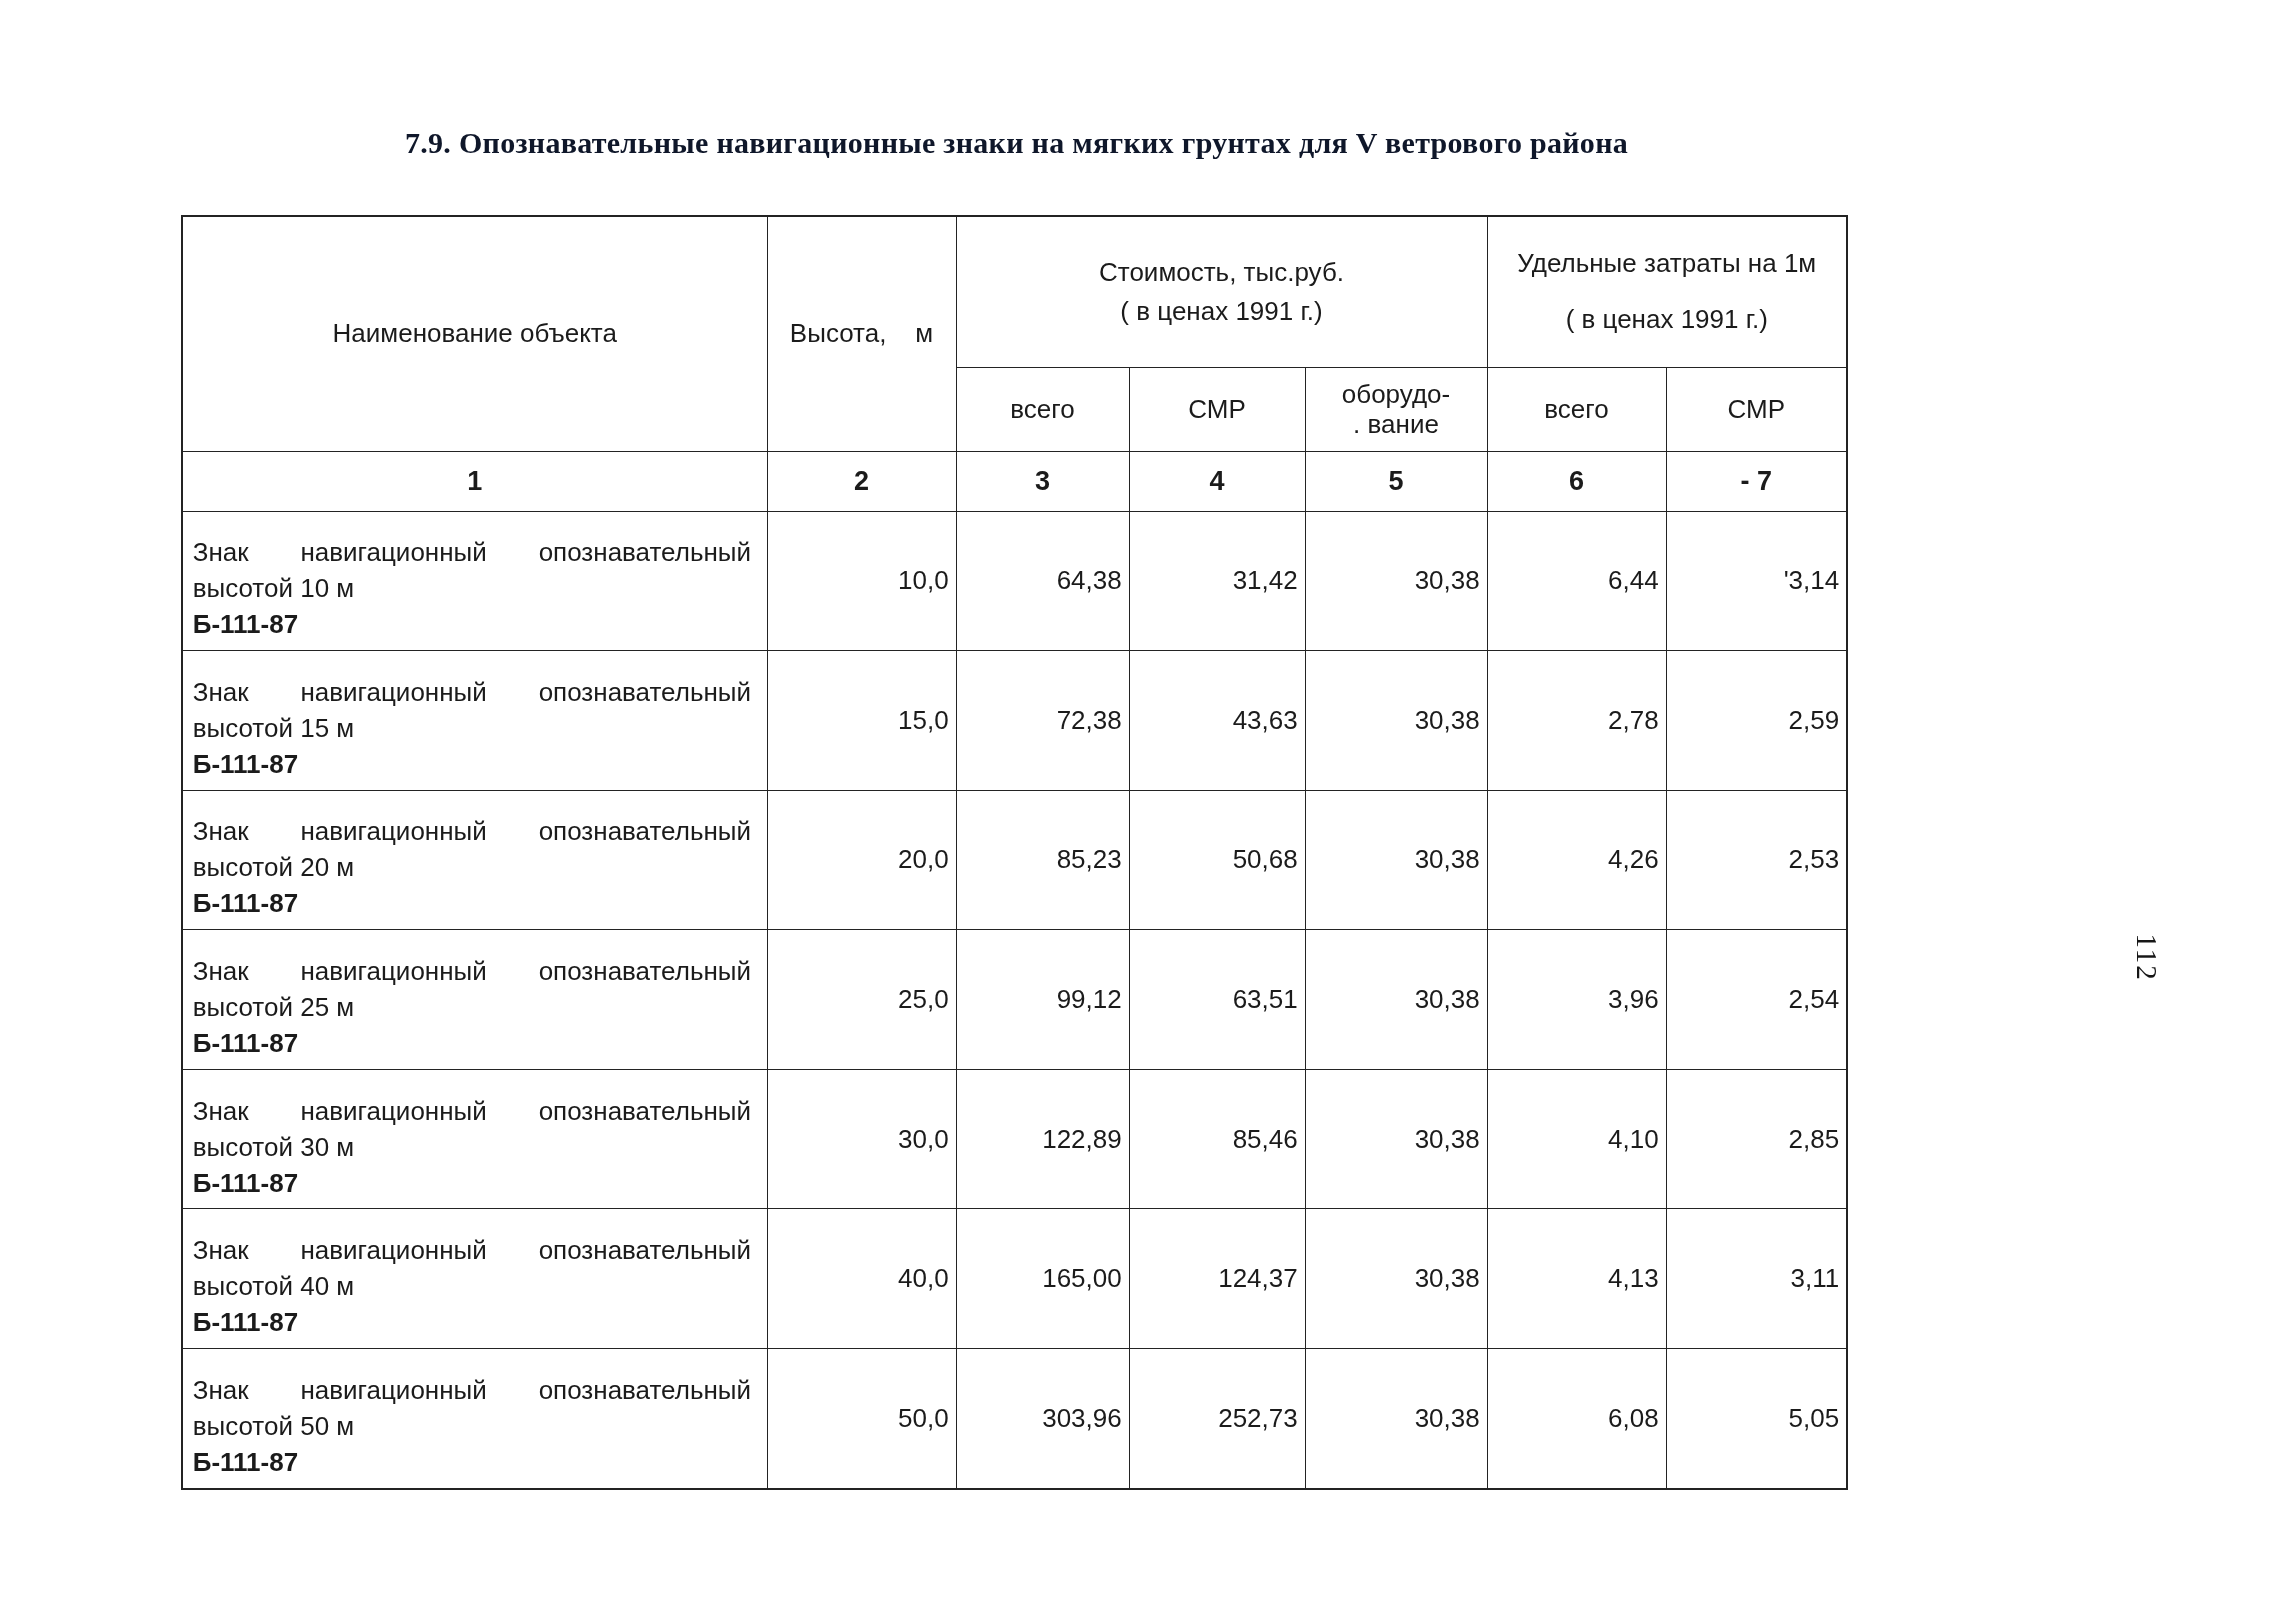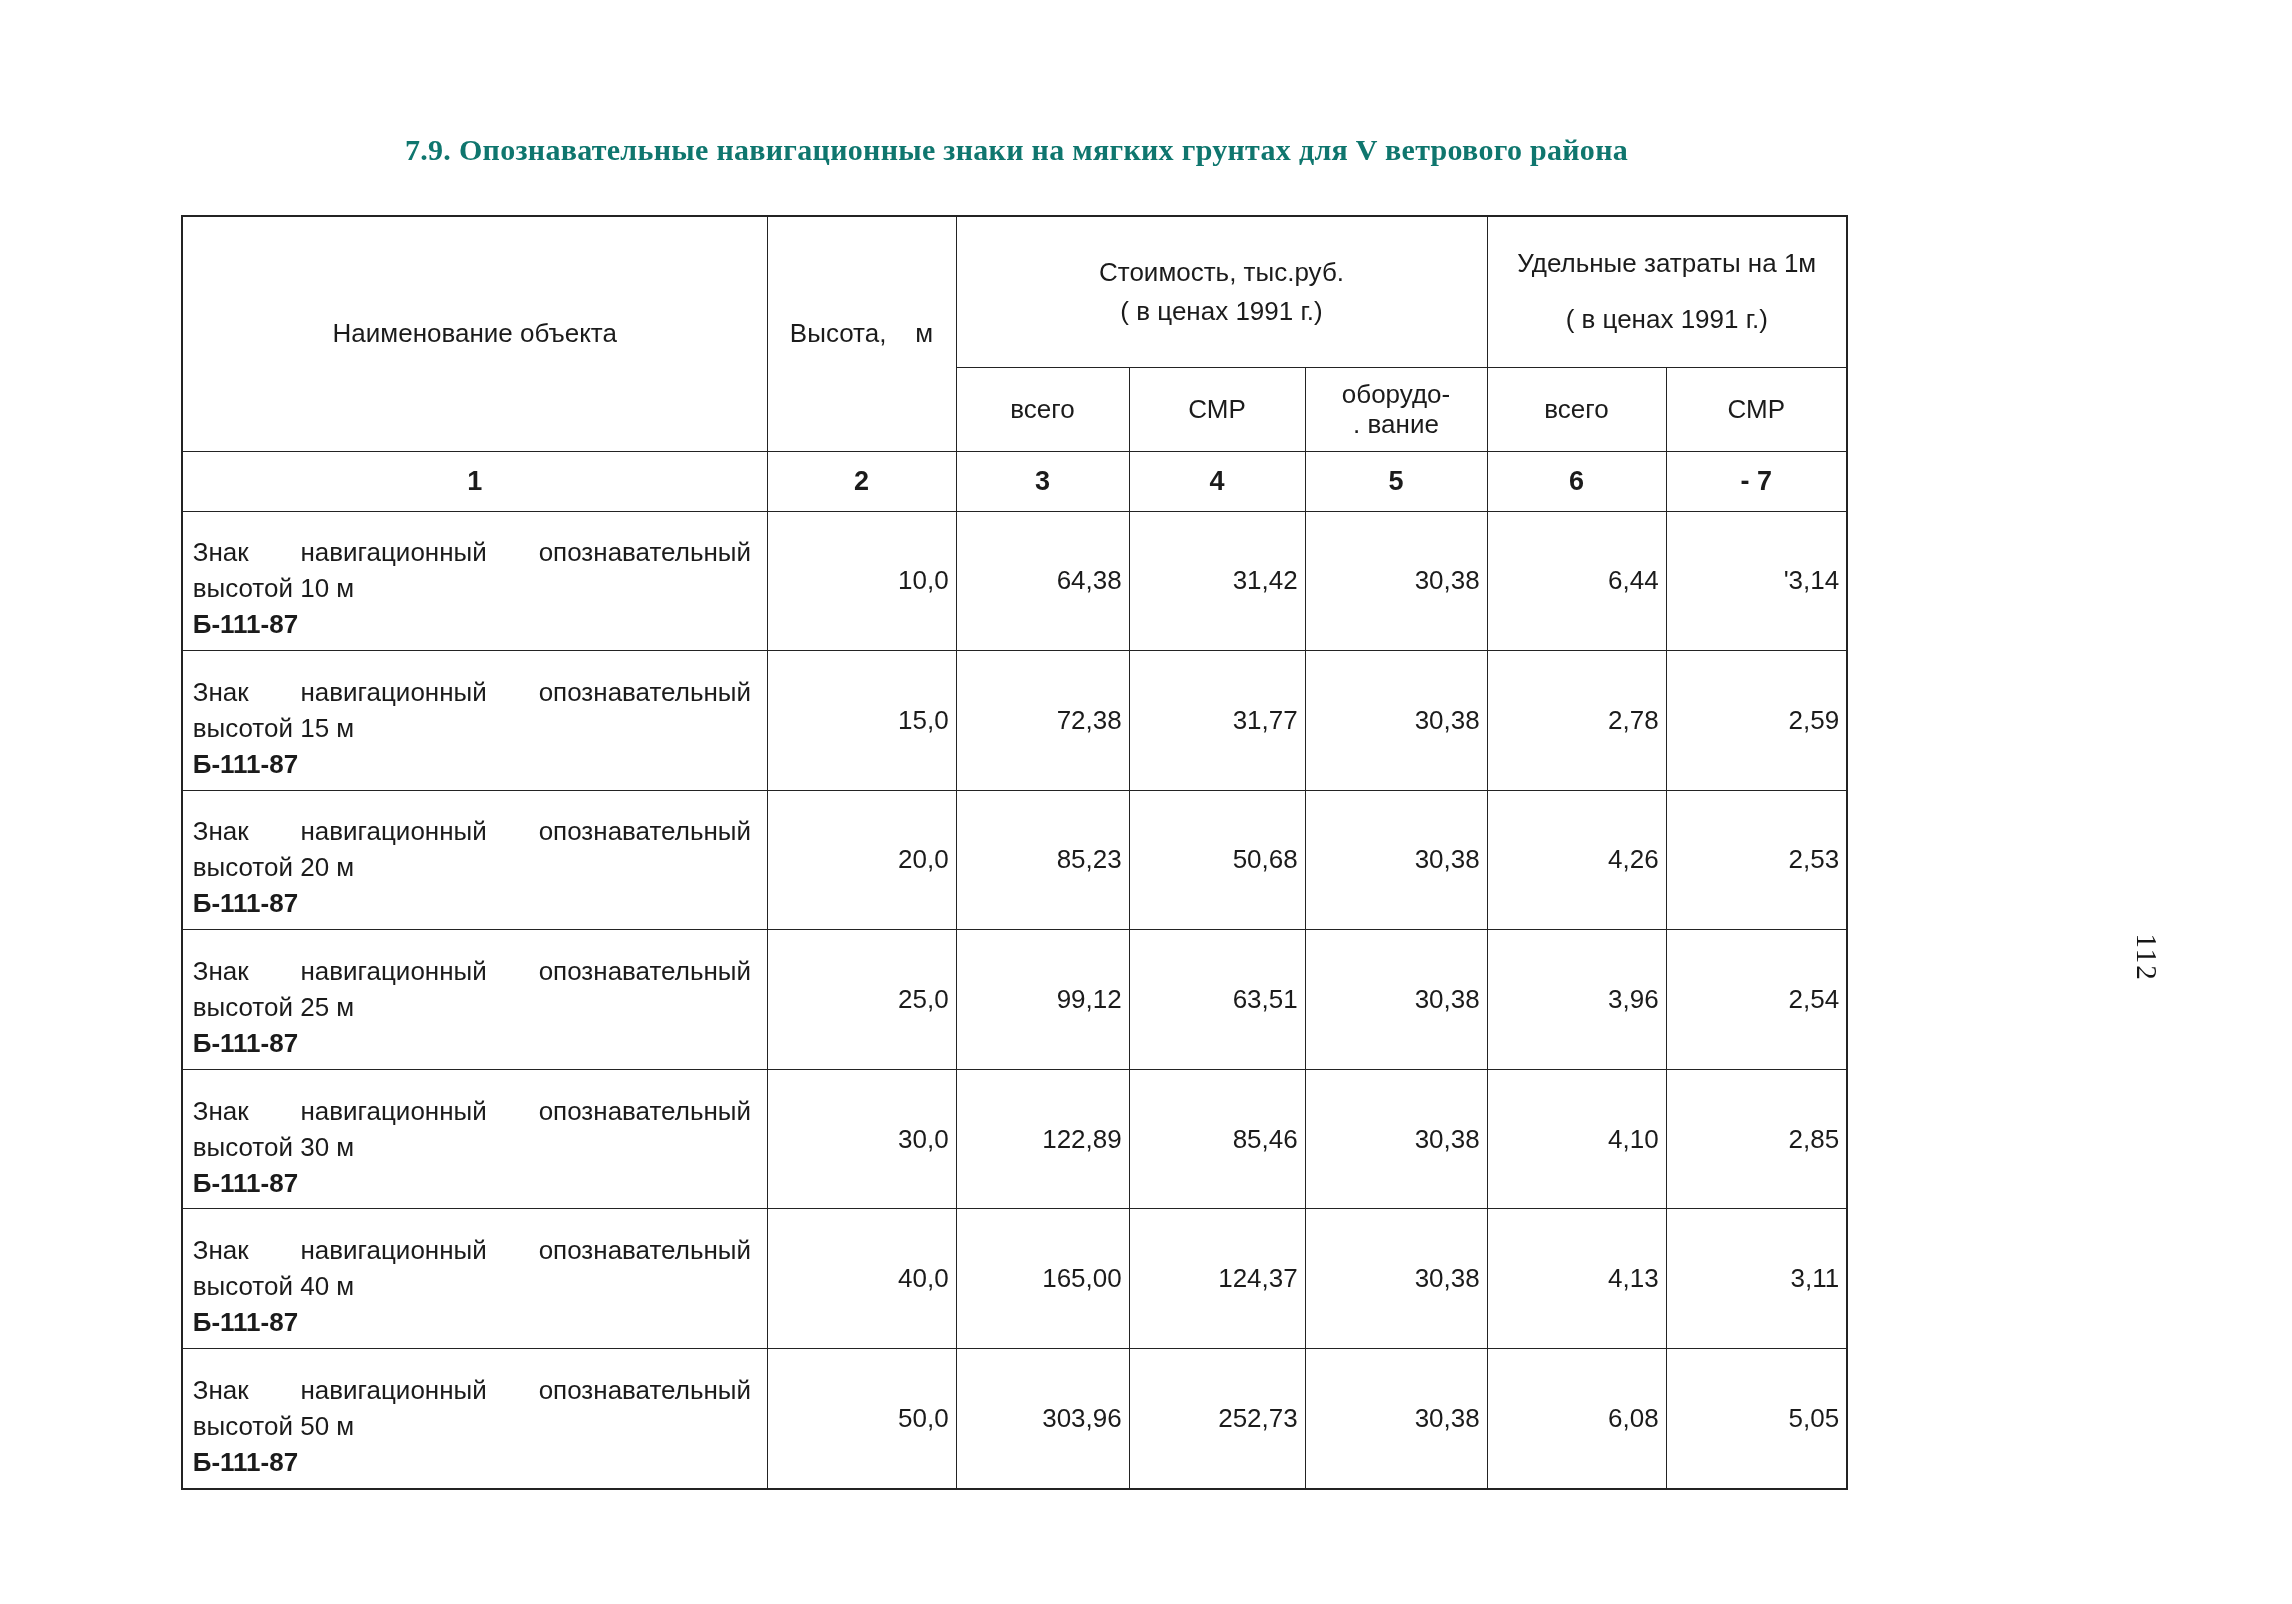--- a/index.html
+++ b/index.html
@@ -9,28 +9,28 @@
     height: 1604px;
     background: #ffffff;
     position: relative;
     font-family: "Liberation Sans", "DejaVu Sans", sans-serif;
     color: #1b1b1b;
     overflow: hidden;
   }
   .title {
     position: absolute;
     left: 184px;
-    top: 133px;
+    top: 126px;
     width: 1665px;
     text-align: center;
     font-family: "Liberation Serif", "DejaVu Serif", serif;
     font-size: 30px;
     font-weight: bold;
     letter-spacing: 0.3px;
-    color: #0f766e;
+    color: #0f172a;
   }
   table.main {
     position: absolute;
     left: 181px;
     top: 215px;
     width: 1665px;
     border-collapse: collapse;
     table-layout: fixed;
     border: 2.9px solid #232323;
   }
@@ -138,21 +138,21 @@
       </tr>
 
       <tr class="data">
         <td class="name-cell">
           <div class="nl1">Знак навигационный опознавательный</div>
           <div class="nl2">высотой 15 м</div>
           <div class="nl3">Б-111-87</div>
         </td>
         <td class="num">15,0</td>
         <td class="num">72,38</td>
-        <td class="num">31,77</td>
+        <td class="num">43,63</td>
         <td class="num">30,38</td>
         <td class="num">2,78</td>
         <td class="num">2,59</td>
       </tr>
 
       <tr class="data">
         <td class="name-cell">
           <div class="nl1">Знак навигационный опознавательный</div>
           <div class="nl2">высотой 20 м</div>
           <div class="nl3">Б-111-87</div>

